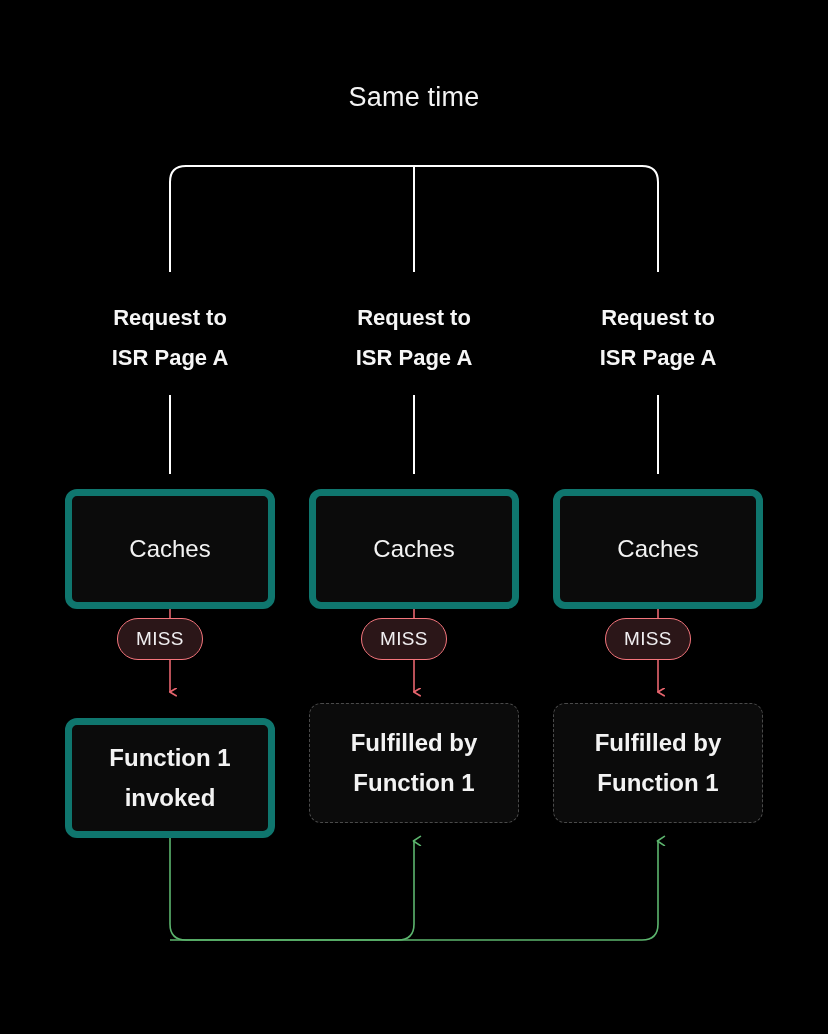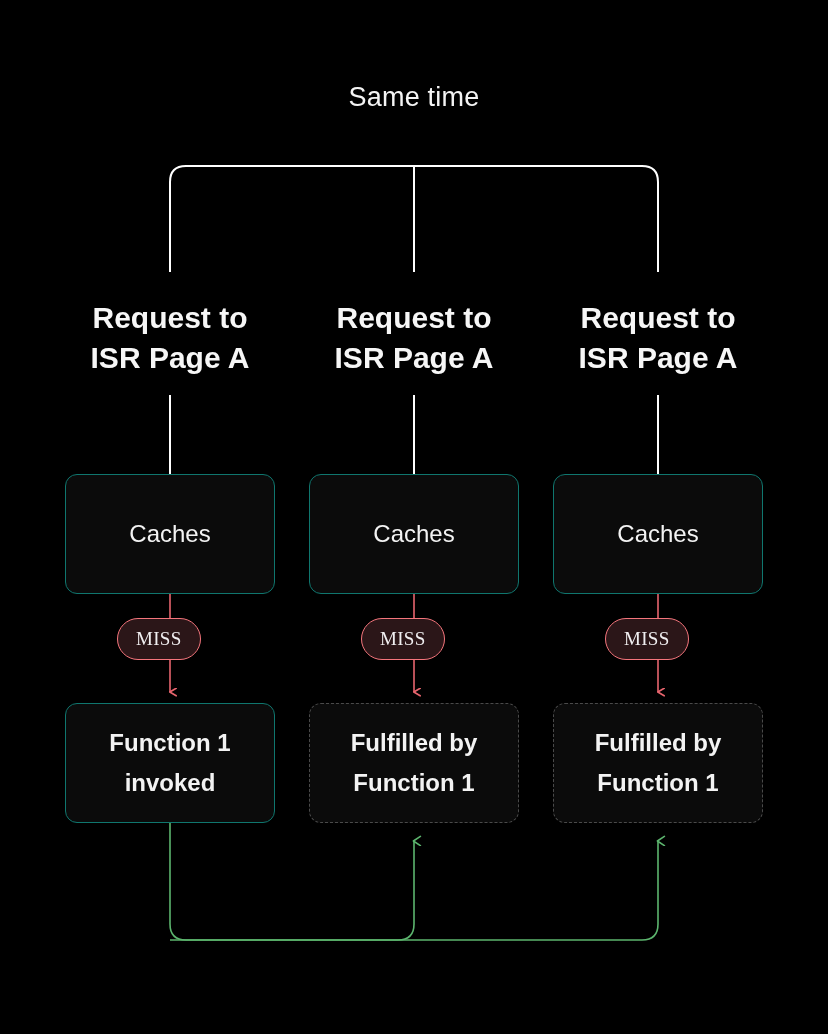--- a/index.html
+++ b/index.html
@@ -37,21 +37,21 @@
     font-size: 27px;
     font-weight: 400;
     letter-spacing: 0.2px;
     color: #f4f4f4;
   }
   .col-head {
     position: absolute;
     top: 298px;
     width: 236px;
     text-align: center;
-    font-size: 30px;
+    font-size: 22px;
     font-weight: 700;
     line-height: 40px;
     color: #f6f6f6;
     white-space: pre-line;
   }
   .node {
     position: absolute;
     box-sizing: border-box;
     width: 210px;
     height: 120px;
@@ -60,21 +60,22 @@
     display: flex;
     align-items: center;
     justify-content: center;
     text-align: center;
     font-size: 24px;
     line-height: 40px;
     color: #f3f3f3;
     white-space: pre-line;
   }
   .node.solid {
-    border: 1px solid #0f766e;
+    border: 7px solid #0f766e;
+    margin-top: 15px;
   }
   .node.dashed {
     border: 1.5px dashed #4a4a4a;
   }
   .cache-row { top: 474px; }
   .func-row  { top: 703px; font-weight: bold; }
   .badge {
     position: absolute;
     box-sizing: border-box;
     height: 42px;
@@ -82,21 +83,20 @@
     top: 618px;
     border-radius: 21px;
     border: 1.5px solid #f4757c;
     background: #2b1618;
     display: flex;
     align-items: center;
     justify-content: center;
     font-size: 19px;
     color: #f0eef0;
     letter-spacing: 0.3px;
-    font-family: Liberation Serif, serif;
   }
 </style>
 </head>
 <body>
 
 <div id="stage">
 
   <svg id="edges" viewBox="0 0 828 1034" width="828" height="1034">
     <defs>
       <marker id="arrow-red" markerWidth="9" markerHeight="9" refX="4.2" refY="7.4" orient="auto" markerUnits="userSpaceOnUse">

